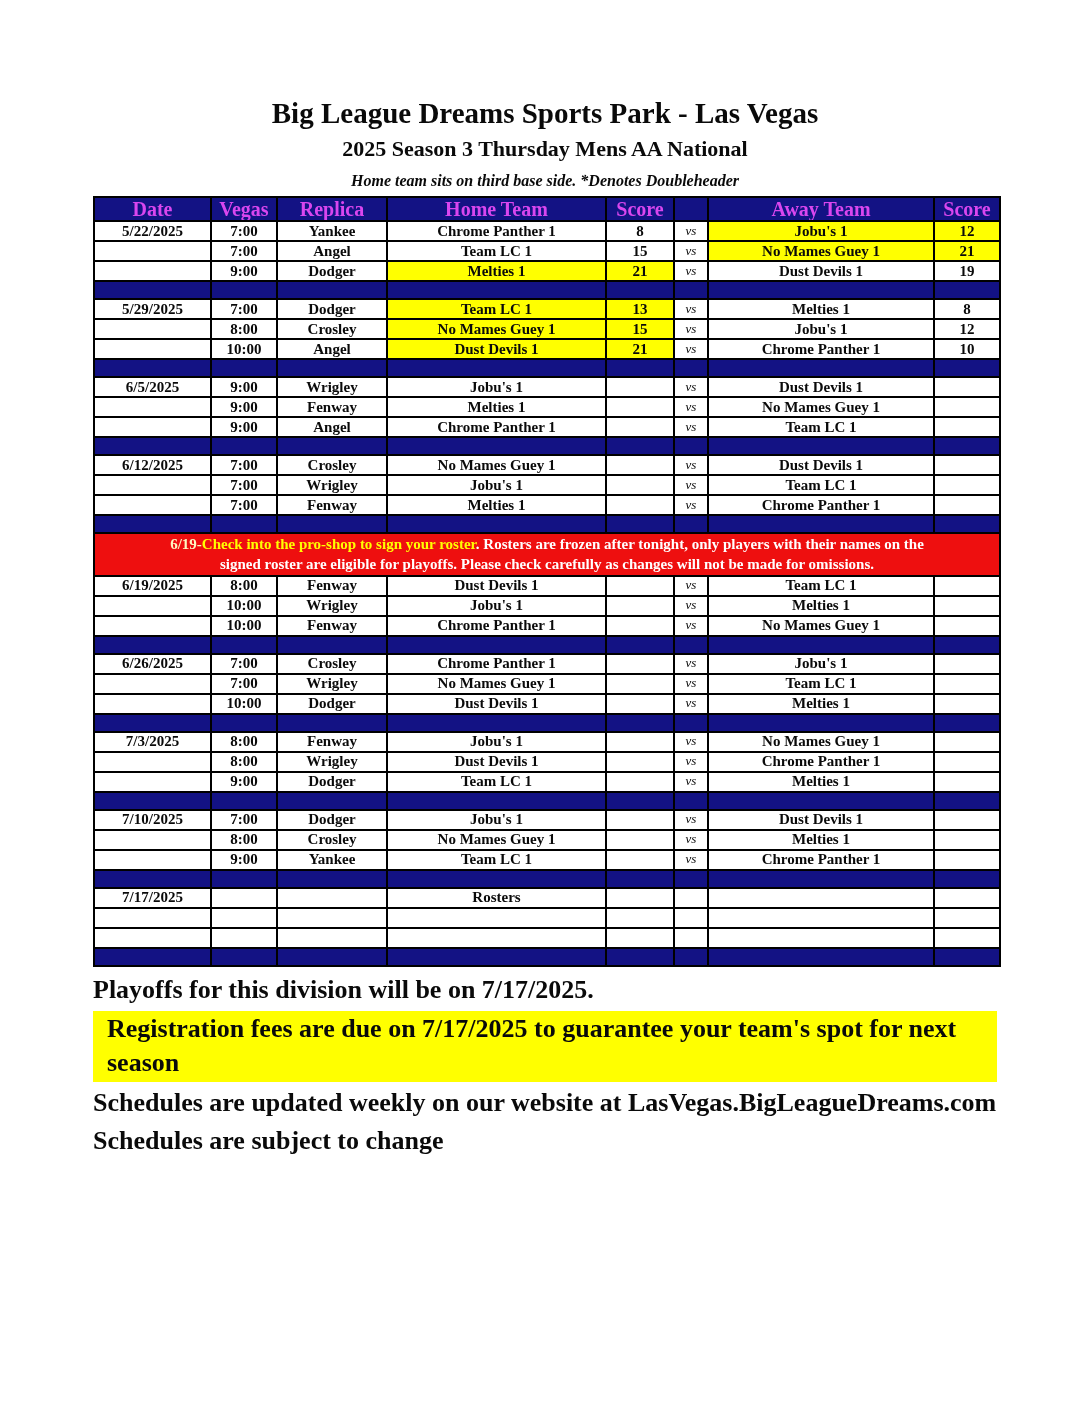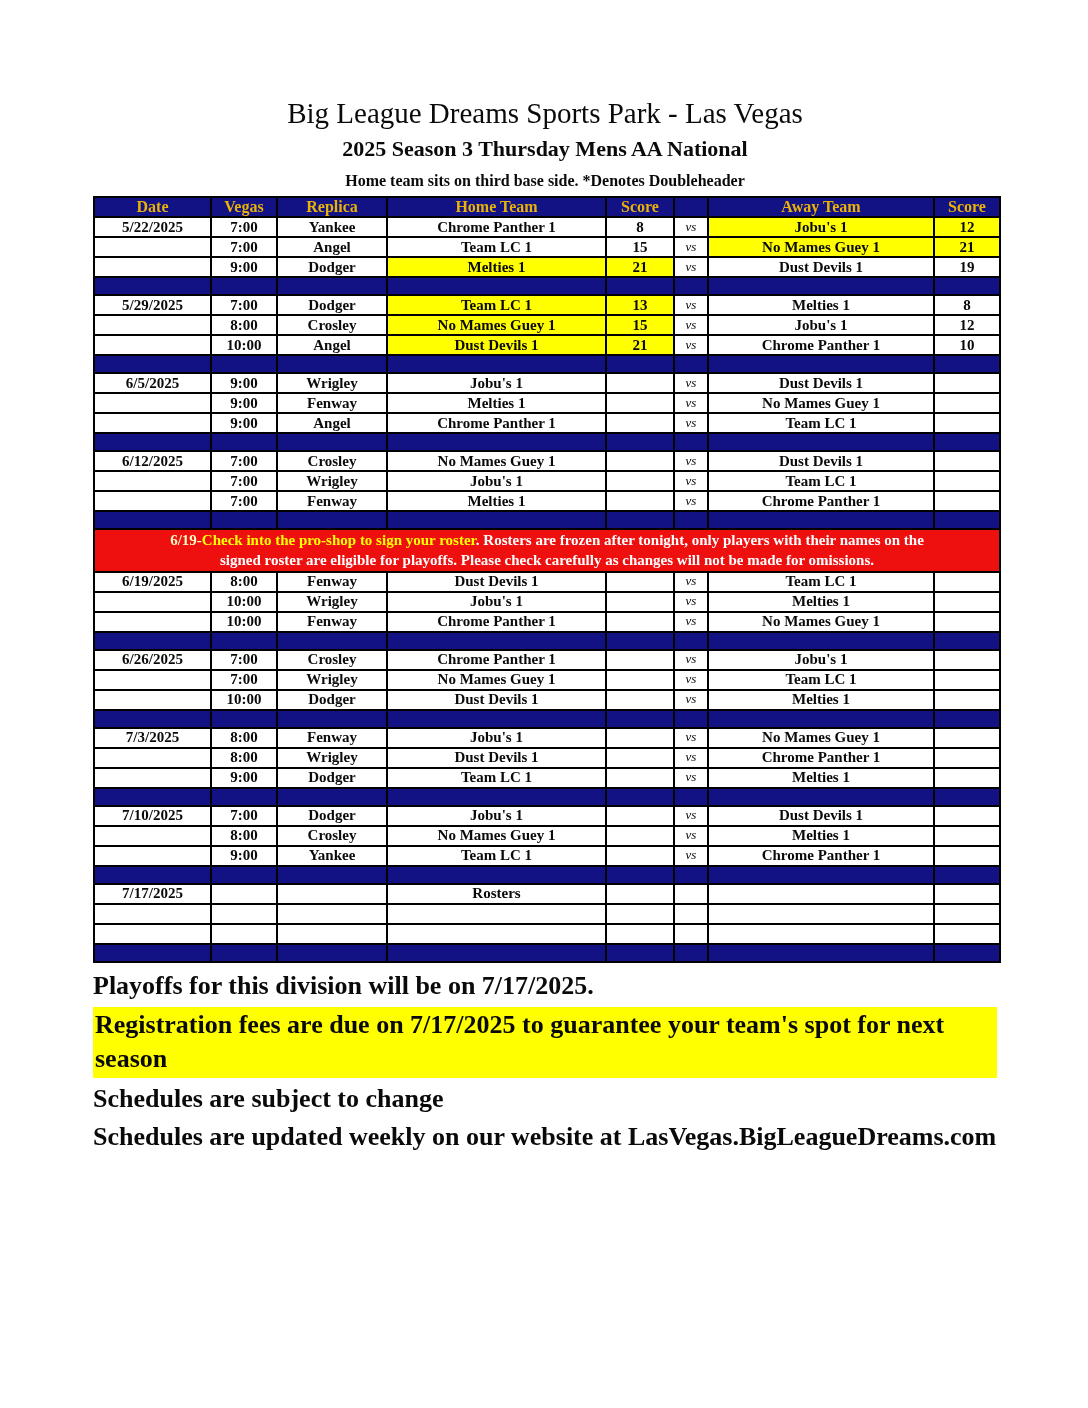--- a/index.html
+++ b/index.html
@@ -12,60 +12,60 @@
   *{box-sizing:border-box;}
   html,body{margin:0;padding:0;}
   body{
     width:1088px;height:1408px;
     background:#ffffff;
     font-family:"Liberation Serif", serif;
     color:var(--ink);
   }
   .page{width:1088px;height:1408px;position:relative;padding-top:98px;}
   .head-block{margin-left:91px;width:908px;text-align:center;}
-  .title{font-size:29px;font-weight:normal;margin:0 0 9px 0;line-height:1.05;}
+  .title{font-size:29px;font-weight:bold;margin:0 0 9px 0;line-height:1.05;}
   .subtitle{font-size:22px;font-weight:bold;margin:0 0 11px 0;line-height:1.05;}
-  .tagline{font-size:16px;font-weight:bold;margin:0 0 7px 0;line-height:1.1;text-align:center;}
+  .tagline{font-size:16px;font-weight:bold;font-style:italic;margin:0 0 7px 0;line-height:1.1;text-align:center;}
 
   table.sched{
     border-collapse:collapse;
     table-layout:fixed;
     margin-left:93px;
     width:906px;
   }
   .sched td,.sched th{
     border:2px solid var(--grid);
     height:20px;
     padding:0 2px;
     text-align:center;
     vertical-align:middle;
     font-weight:bold;
     font-size:15px;
     line-height:1.1;
     overflow:hidden;
     white-space:nowrap;
   }
-  .sched th{background:var(--navy);color:#eab308;font-size:16px;}
+  .sched th{background:var(--navy);color:#d946ef;font-size:20px;}
   .spacer-row td{background:var(--navy);height:18px;}
   .hl{background:var(--yellow);}
   td.vs{font-style:italic;font-size:13px;font-weight:normal;}
   .notice-row td{
     background:var(--red);
     color:#ffffff;
     height:42px;
     font-size:15px;
     white-space:normal;
     line-height:1.35;
   }
   .notice-prefix{color:#fef9c3;}
   .notice-em{color:var(--yellow);}
 
   .footer{margin-left:93px;width:906px;margin-top:6px;}
   .f-line{font-size:26px;font-weight:bold;line-height:1.32;margin:0 0 4px 0;}
-  .f-highlight{background:var(--yellow);width:904px;padding:1px 2px;}
+  .f-highlight{background:var(--yellow);width:904px;padding:1px 14px;}
 </style>
 </head>
 <body>
 
 <div class="page">
   <div class="head-block">
     <div class="title">Big League Dreams Sports Park - Las Vegas</div>
     <div class="subtitle">2025 Season 3 Thursday Mens AA National</div>
     <div class="tagline">Home team sits on third base side.  *Denotes Doubleheader</div>
   </div>
@@ -459,16 +459,16 @@
           <td></td>
           <td></td>
           <td></td>
         </tr>
       </tbody>
   </table>
 
   <div class="footer">
     <div class="f-line">Playoffs for this division will be on 7/17/2025.</div>
     <div class="f-line f-highlight">Registration fees are due on 7/17/2025 to guarantee your team's spot for next season</div>
+    <div class="f-line">Schedules are updated weekly on our website at LasVegas.BigLeagueDreams.com</div>
     <div class="f-line">Schedules are subject to change</div>
-    <div class="f-line">Schedules are updated weekly on our website at LasVegas.BigLeagueDreams.com</div>
   </div>
 </div>
 
 </body></html>

